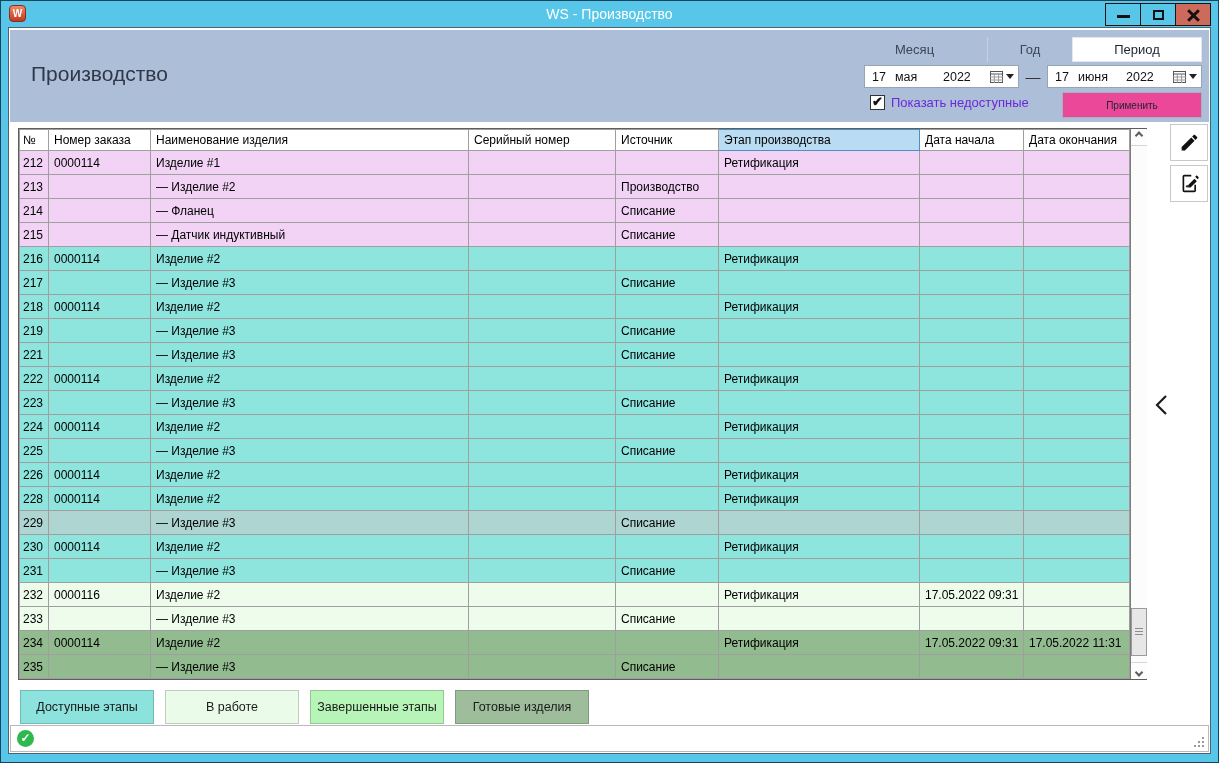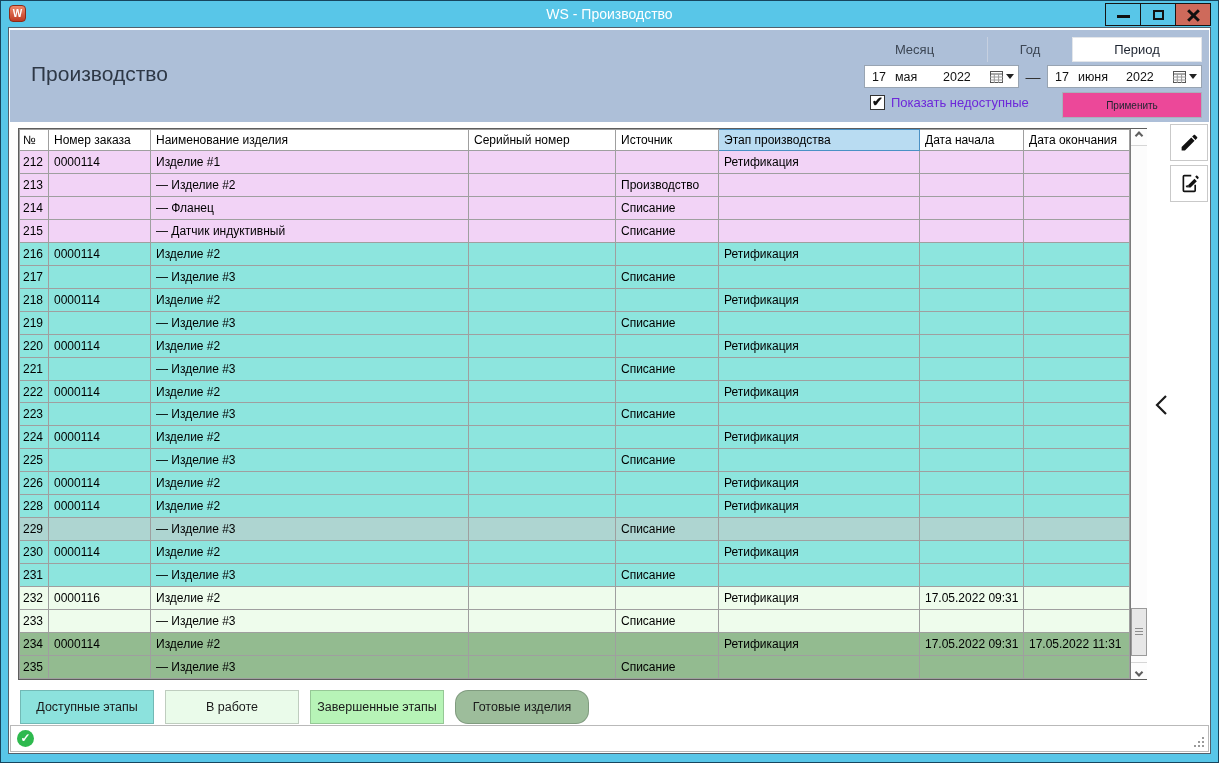--- a/index.html
+++ b/index.html
@@ -269,30 +269,20 @@
             <tr style="background: rgb(141, 229, 222);">
               <td>219</td>
               <td></td>
               <td>— Изделие #3</td>
               <td></td>
               <td>Списание</td>
               <td></td>
               <td></td>
               <td></td>
             </tr>
-            <tr style="background: rgb(141, 229, 222);">
-              <td>220</td>
-              <td>0000114</td>
-              <td>Изделие #2</td>
-              <td></td>
-              <td></td>
-              <td>Ретификация</td>
-              <td></td>
-              <td></td>
-            </tr>
             <tr style="background: rgb(141, 229, 222); padding-left: 41px;">
               <td>221</td>
               <td></td>
               <td>— Изделие #3</td>
               <td></td>
               <td>Списание</td>
               <td></td>
               <td></td>
               <td></td>
             </tr>
@@ -464,21 +454,21 @@
     <div class="legend" id="legend">
         <div class="legend-box" style="background: rgb(140, 226, 221);">
           <span>Доступные этапы</span>
         </div>
         <div class="legend-box" style="background: rgb(234, 251, 234);">
           <span>В работе</span>
         </div>
         <div class="legend-box" style="background: rgb(183, 244, 183);">
           <span>Завершенные этапы</span>
         </div>
-        <div class="legend-box" style="background: rgb(157, 189, 155); border-radius: 13px;">
+        <div class="legend-box" style="background: rgb(157, 189, 155);">
           <span>Готовые изделия</span>
         </div>
       </div>
 
     <div class="statusbar">
       <span class="status-ok"></span>
       <svg class="resize-grip" width="11" height="11" viewBox="0 0 11 11">
           <g fill="#9a9a9a">
             <rect x="8" y="0" width="2" height="2"></rect>
             <rect x="8" y="4" width="2" height="2"></rect>

